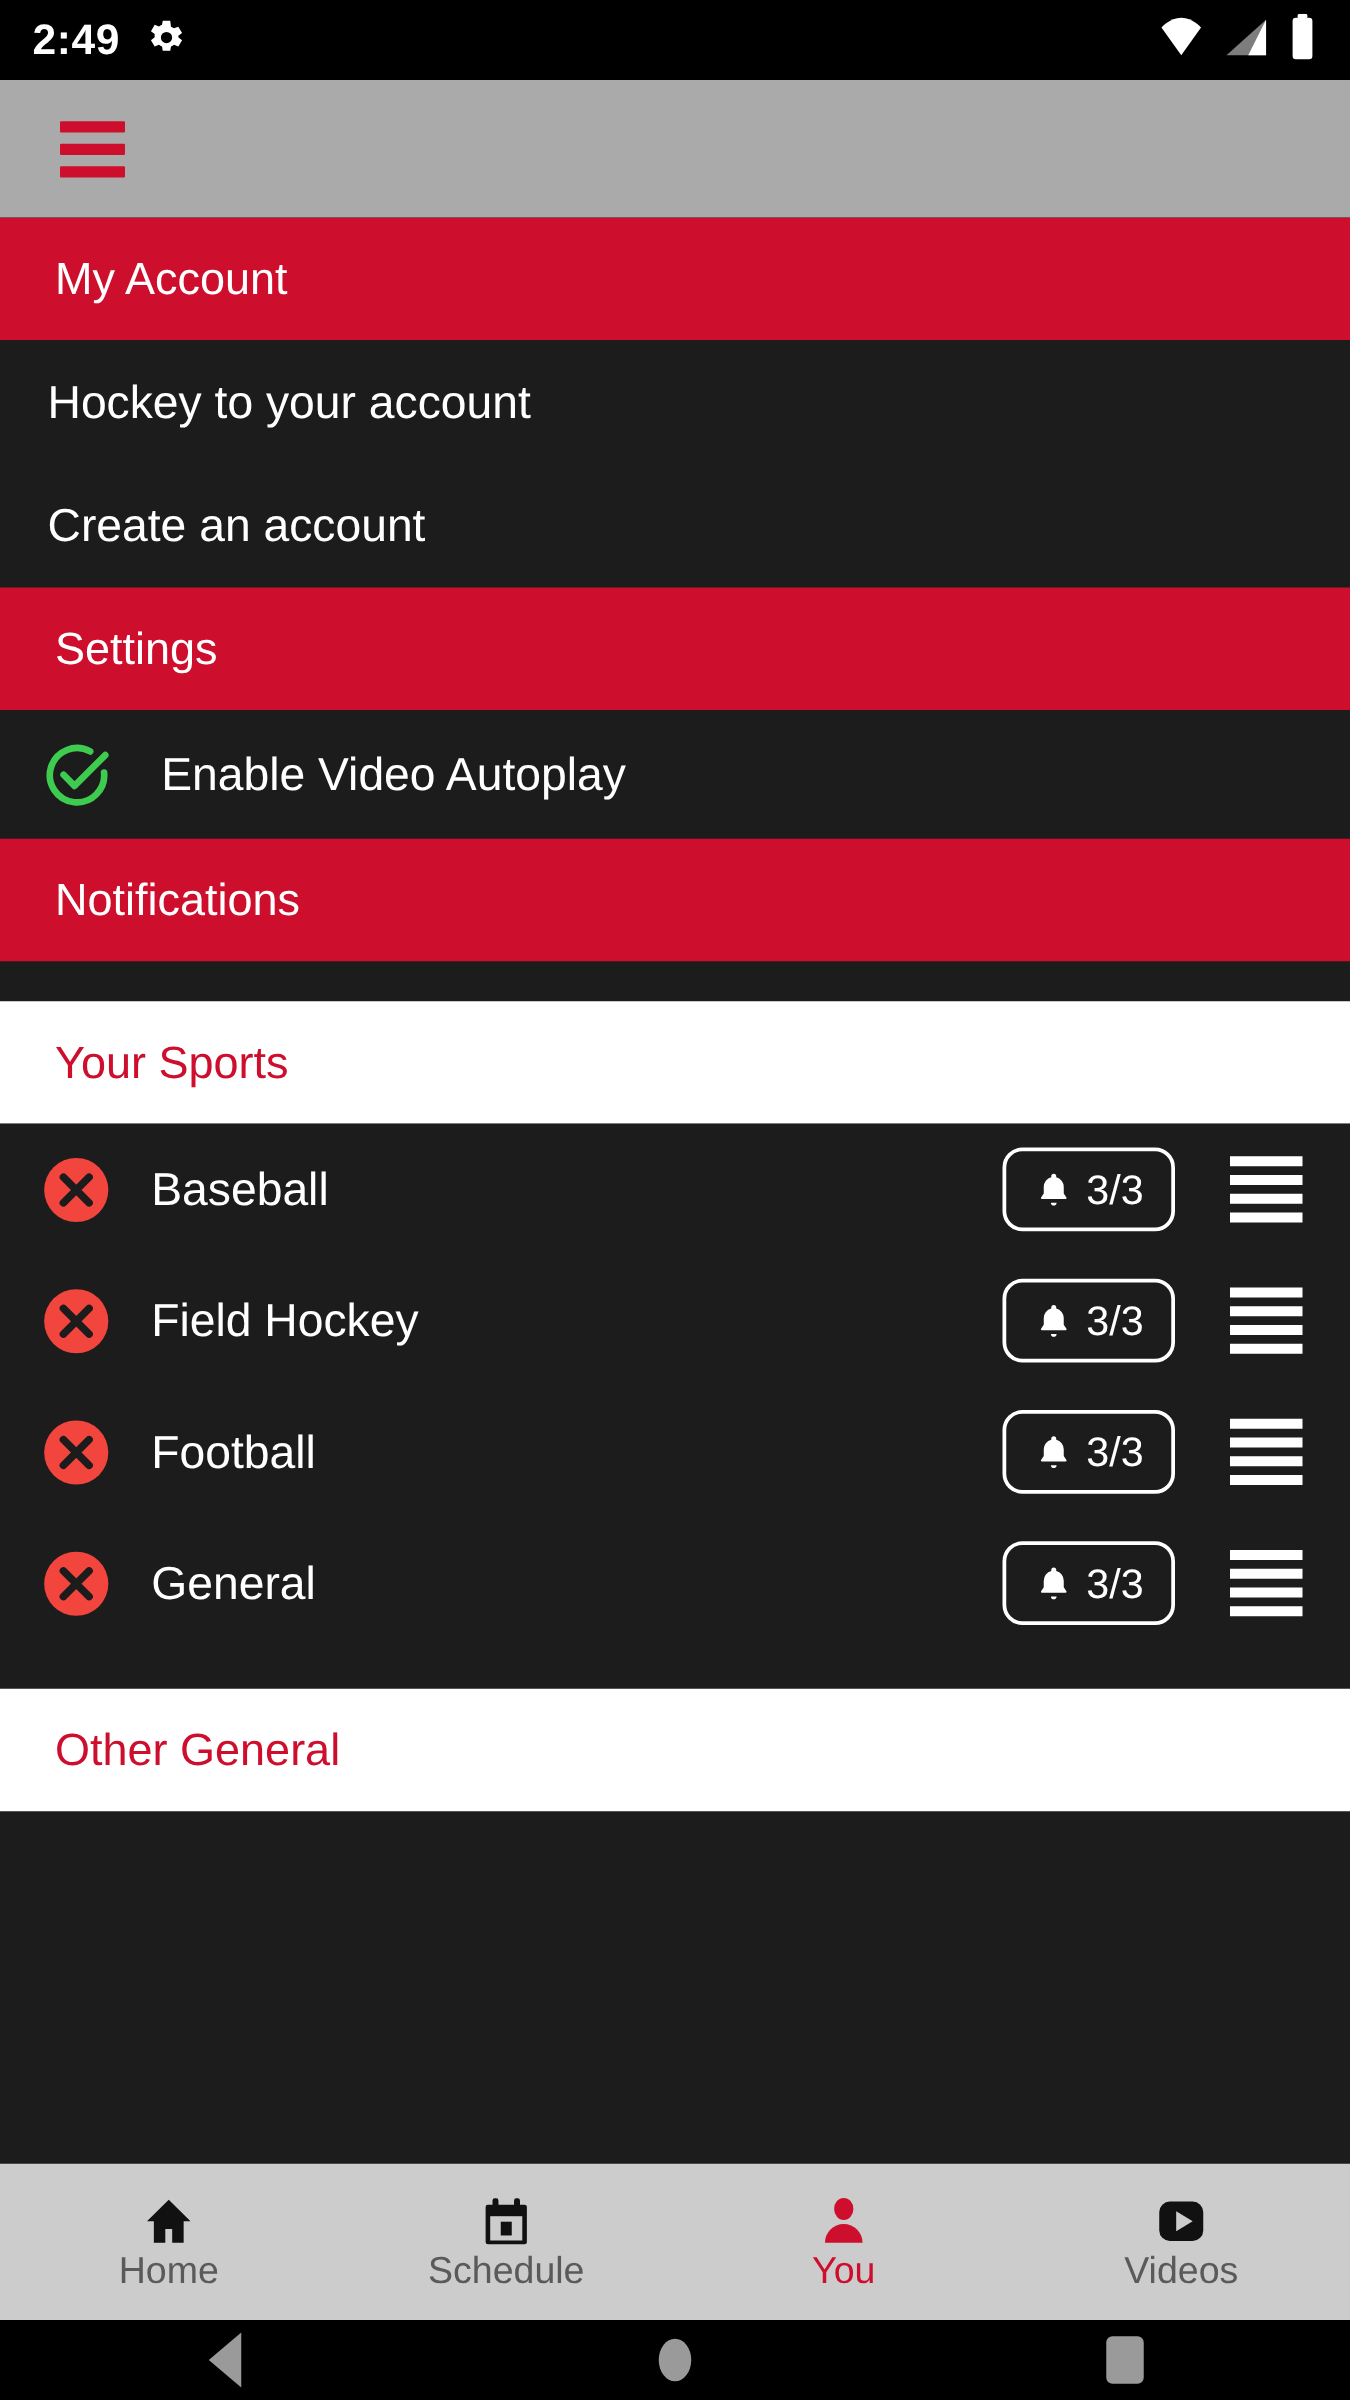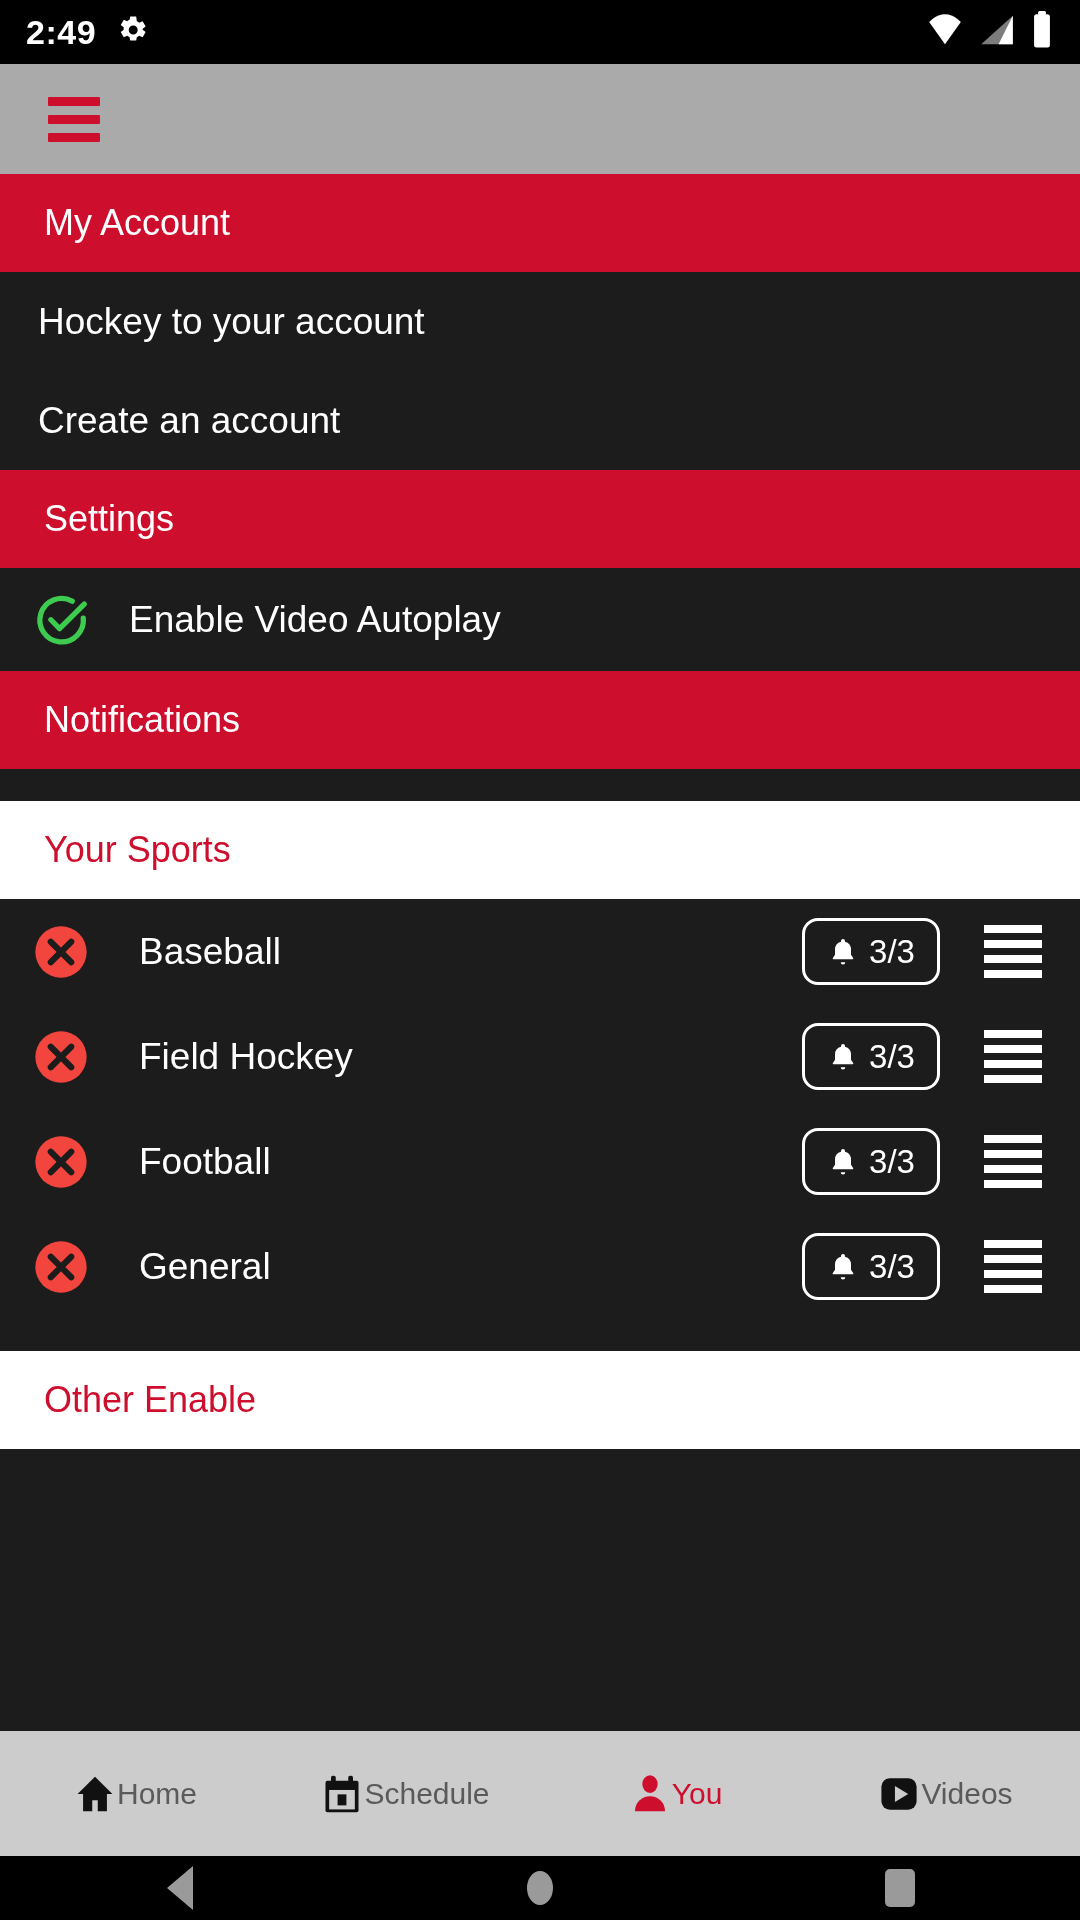--- a/index.html
+++ b/index.html
@@ -52,41 +52,41 @@
   .check-icon{ width:58px; height:58px; flex:0 0 58px; }
   .toggle-label{ color:#ffffff; font-size:37px; margin-left:38px; }
 
   
   .sports-list{ background:#1c1c1c; }
   .sport-row{
     height:105px; display:flex; align-items:center;
     padding:0 28px 0 33px; background:#1c1c1c;
   }
   .remove-btn{ width:56px; height:56px; flex:0 0 56px; }
-  .sport-name{ color:#ffffff; font-size:37px; margin-left:50px; flex:1 1 auto; }
+  .sport-name{ color:#ffffff; font-size:37px; margin-left:32px; flex:1 1 auto; }
   .bell-badge{
     border:3px solid #ffffff; border-radius:16px;
     height:67px; min-width:138px;
     display:flex; align-items:center; justify-content:center;
     gap:10px; padding:0 14px; color:#ffffff; font-size:33px;
   }
   .bell-badge svg{ width:32px; height:36px; display:block; }
   .drag-handle{
     width:58px; margin-left:44px; margin-right:10px;
     display:flex; flex-direction:column; gap:7px;
   }
   .drag-handle span{ display:block; height:8px; background:#ffffff; }
 
   
   .bottom-nav{
     position:absolute; left:0; bottom:64px; width:1080px; height:125px;
     background:#cccccc; display:flex; align-items:center;
   }
   .nav-item{
-    flex:1 1 0; display:flex; flex-direction:row;
+    flex:1 1 0; display:flex; flex-direction:column;
     align-items:center; justify-content:center; 
   }
   .nav-icon{ height:46px; display:flex; align-items:center; justify-content:center; }
   .nav-label{ font-size:30px; color:#5a5a5a; }
   .nav-item.active .nav-label{ color:#ce0e2d; }
 
   
   .androidnav{
     position:absolute; left:0; bottom:0; width:1080px; height:64px;
     background:#000; display:flex; align-items:center; justify-content:space-around;
@@ -259,21 +259,21 @@
         <span class="drag-handle">
           <span></span>
           <span></span>
           <span></span>
           <span></span>
         </span>
       </div>
 
     </div>
 
-    <div class="section-header white">Other Enable</div>
+    <div class="section-header white">Other General</div>
   </div>
 
   <div class="bottom-nav">
 
     <div class="nav-item">
       <span class="nav-icon">
         <svg width="44" height="44" viewBox="0 0 24 24" fill="#111111">
           <path d="M12 2.6 2.5 12h3v9.4h5v-6h3v6h5V12h3L12 2.6z"></path>
         </svg>
       </span>

